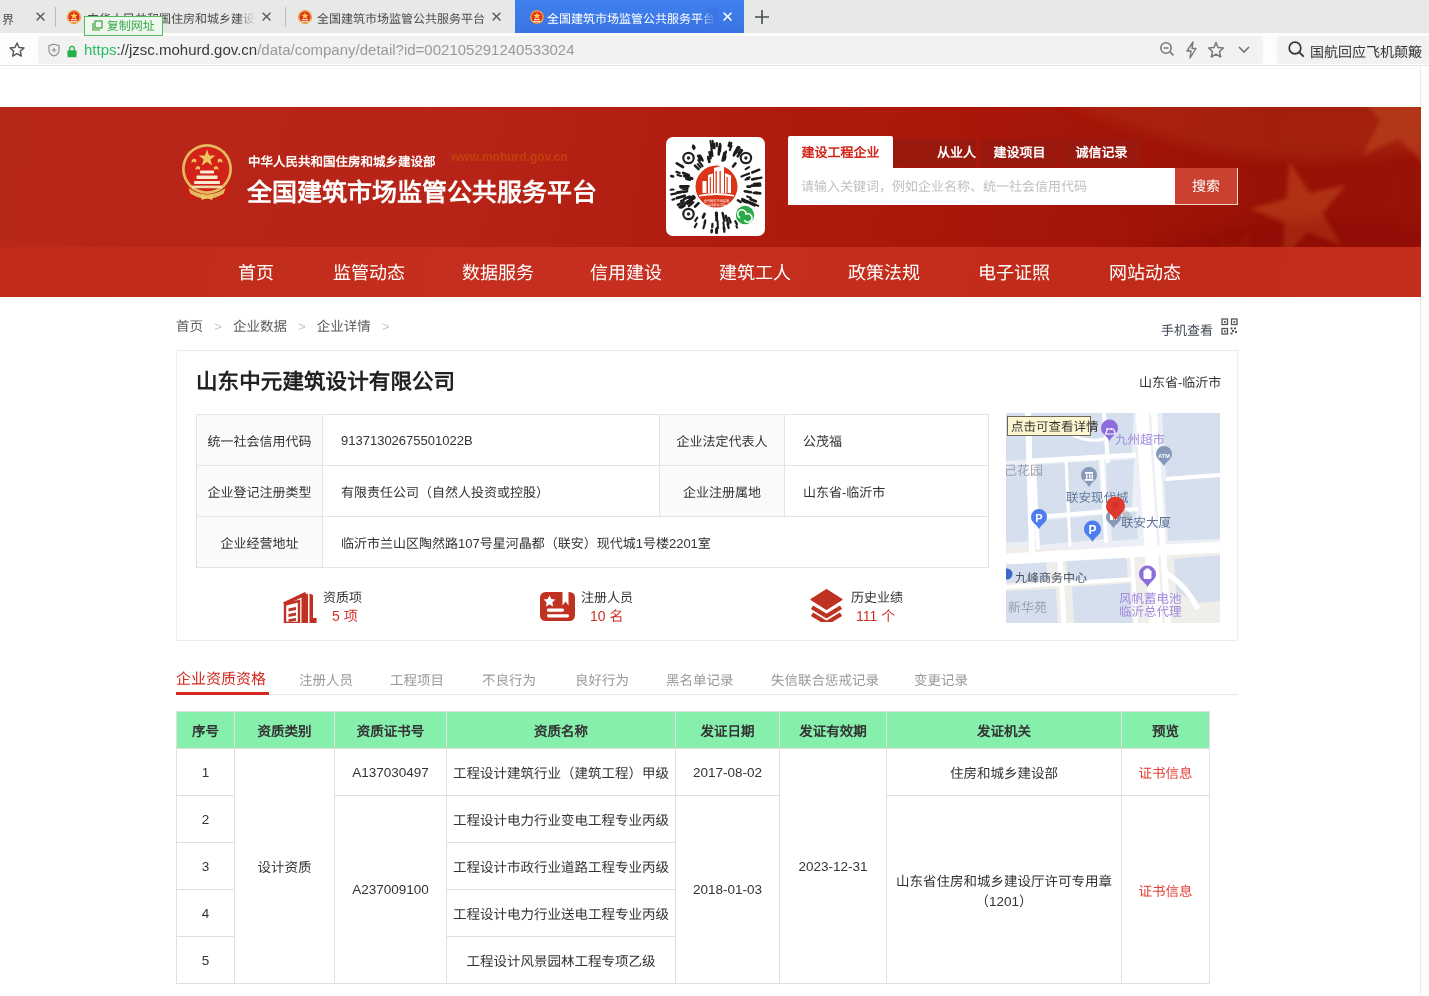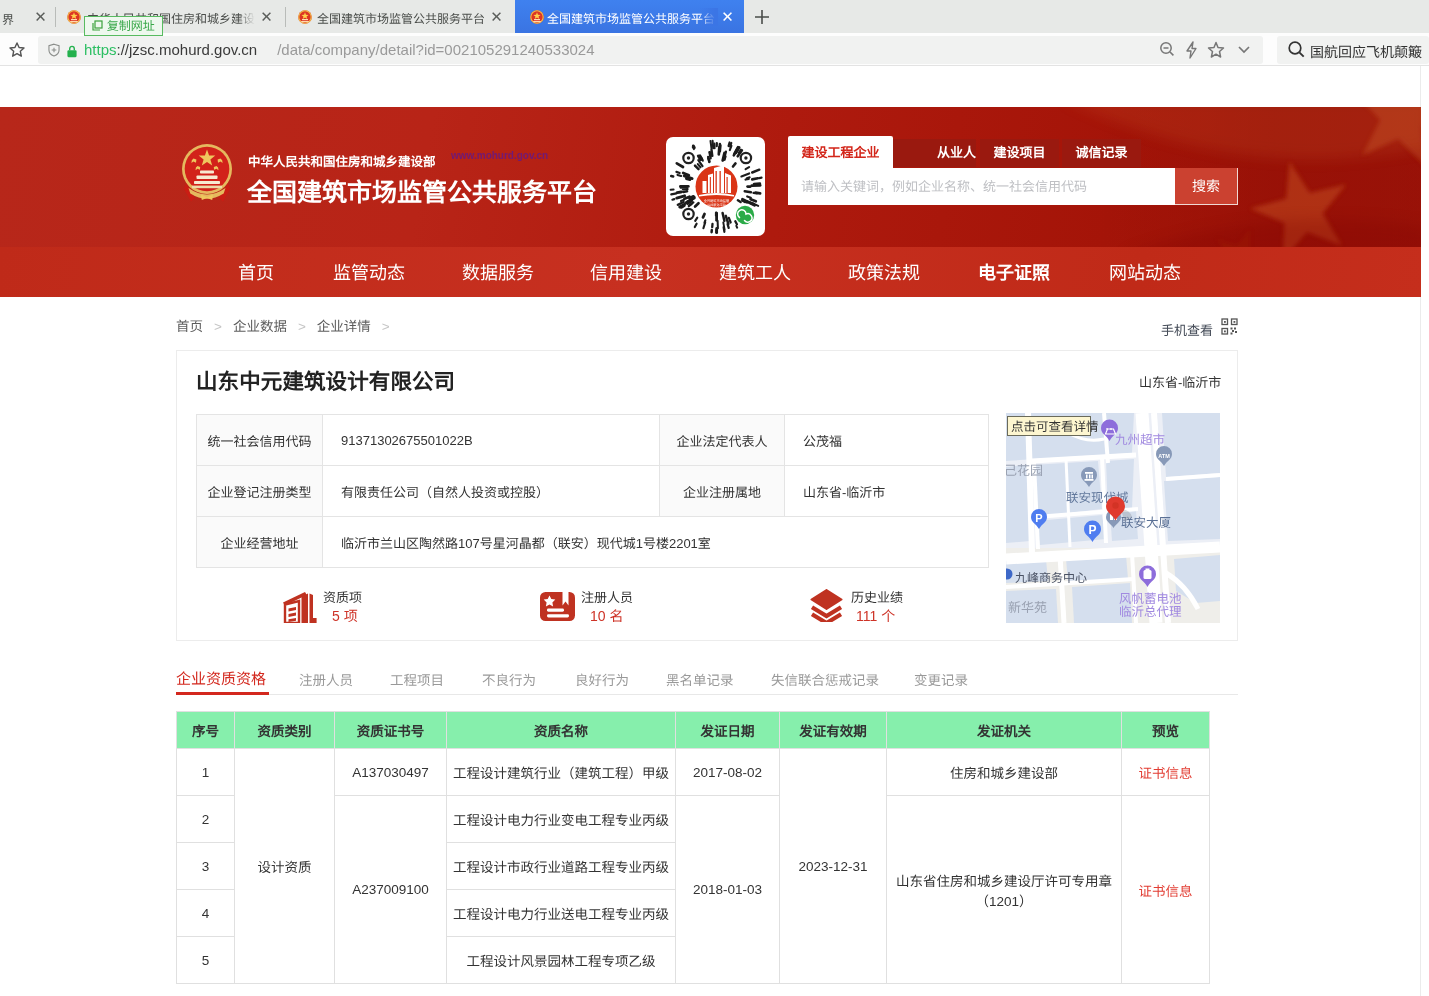--- a/index.html
+++ b/index.html
@@ -21,21 +21,21 @@
 #sbox { left:1277px; top:36px; width:152px; height:28px; background:#f1f2f1; border-radius:3px; }
 .urltxt { top:41px; font-size:15px; white-space:nowrap; }
 
 
 #banner { left:0; top:107px; width:1421px; height:140px;
   background:linear-gradient(100deg,#b7271a 0%,#b82417 30%,#ae1a0e 55%,#a41408 78%,#ad1a0c 100%); overflow:hidden; }
 #navband { left:0; top:247px; width:1421px; height:50px;
   background:linear-gradient(100deg,#bf2a19 0%,#c73020 45%,#c02a18 80%,#c52e1c 100%); overflow:hidden; }
 .navitem { top:258px; color:#fff; font-size:18px; white-space:nowrap; }
 #bannertext1 { left:248px; top:151px; color:#fff; font-size:12.5px; font-weight:bold; letter-spacing:0px; }
-#bannerurl { left:451px; top:150px; color:#701a75; font-size:10px; font-weight:bold; }
+#bannerurl { left:451px; top:150px; color:#c2410c; font-size:12px; font-weight:bold; }
 #bannertext2 { left:247px; top:172px; color:#fff; font-size:25px; font-weight:bold; letter-spacing:0px; }
 #qrbox { left:666px; top:137px; width:99px; height:99px; background:#fff; border-radius:7px; }
 
 
 .stab { top:139px; height:28px; font-size:13px; font-weight:bold; text-align:center; line-height:28px; color:#fff; background:#9a190f; }
 #stab1 { left:788px; top:136px; height:32px; line-height:34px; width:105px; background:#fff; color:#d3261a; border-radius:2px 2px 0 0; }
 #stab1 u { text-decoration:none; }
 #sinput { left:788px; top:168px; width:387px; height:37px; background:#fff; color:#bfc0c4; font-size:13px; line-height:37px; padding-left:13px; }
 #sbtn { left:1175px; top:168px; width:63px; height:37px; background:#cb4130; color:#fff; font-size:14px; text-align:center; line-height:37px; border-right:1px solid #f0d9d4; border-bottom:1px solid #f0d9d4; }
 
@@ -118,21 +118,21 @@
       </svg></div>
   <div class="abs" id="urlbar"></div>
   <div class="abs" id="shield" style="left:47px; top:43px;"><svg width="14" height="14" viewBox="0 0 18 18">
         <path d="M9 1.5 L15.5 3.5 V9 C15.5 13 12.5 15.5 9 16.8 C5.5 15.5 2.5 13 2.5 9 V3.5 Z" fill="none" stroke="#8a8d8a" stroke-width="1.4"></path>
         <path d="M9 6 V12 M6 9 H12" stroke="#8a8d8a" stroke-width="1.4"></path>
       </svg></div>
   <div class="abs" id="lock" style="left:66px; top:44px;"><svg width="12" height="13" viewBox="0 0 15 17">
         <rect x="1.5" y="7" width="12" height="9" rx="1.5" fill="#23b14d"></rect>
         <path d="M4.5 7 V4.8 a3 3 0 0 1 6 0 V7" fill="none" stroke="#23b14d" stroke-width="1.8"></path>
       </svg></div>
-  <div class="abs urltxt" style="left:84px;"><span style="color:#2cbf63;">https</span><span style="color:#3a3a3a;">://jzsc.mohurd.gov.cn</span><span style="color:#9a9a9a;margin-left:20px;">/data/company/detail?id=002105291240533024</span></div>
+  <div class="abs urltxt" style="left:84px;"><span style="color:#2cbf63;">https</span><span style="color:#3a3a3a;">://jzsc.mohurd.gov.cn</span><span style="color:#9a9a9a;">/data/company/detail?id=002105291240533024</span></div>
   <div class="abs" id="icons-right" style="left:1159px; top:40px;"><svg width="100" height="20" viewBox="0 0 100 20">
     <circle cx="7" cy="8" r="5.2" fill="none" stroke="#777" stroke-width="1.5"></circle>
         <path d="M4.5 8 h5" stroke="#777" stroke-width="1.5"></path>
         <path d="M11 12 l3.4 3.4" stroke="#777" stroke-width="1.6"></path>
     <path d="M34 2 L28 11 H32 L31 18 L37 8.5 H33 Z" fill="none" stroke="#777" stroke-width="1.4" stroke-linejoin="round"></path>
     <path d="M57 2.5 L59 7.5 L64.5 8 L60.5 11.5 L61.6 17 L57 14.2 L52.4 17 L53.5 11.5 L49.5 8 L55 7.5 Z" fill="none" stroke="#777" stroke-width="1.5" stroke-linejoin="round"></path>
     <path d="M80 7 l5 5 l5 -5" fill="none" stroke="#777" stroke-width="1.7"></path>
   </svg></div>
   <div class="abs" id="sbox"></div>
   <div class="abs" id="sboxmag" style="left:1287px; top:40px;"><svg width="19" height="19" viewBox="0 0 19 19">
@@ -331,21 +331,21 @@
   <div class="abs" id="sinput">请输入关键词，例如企业名称、统一社会信用代码</div>
   <div class="abs" id="sbtn">搜索</div>
 
   <div class="abs" id="navband"></div>
   <div class="abs navitem" style="left:238px;">首页</div>
   <div class="abs navitem" style="left:333px;">监管动态</div>
   <div class="abs navitem" style="left:462px;">数据服务</div>
   <div class="abs navitem" style="left:590px;">信用建设</div>
   <div class="abs navitem" style="left:719px;">建筑工人</div>
   <div class="abs navitem" style="left:848px;">政策法规</div>
-  <div class="abs navitem" style="left:978px;font-weight:bold;">电子证照</div>
+  <div class="abs navitem" style="left:978px;">电子证照</div>
   <div class="abs navitem" style="left:1109px;">网站动态</div>
 
   <div class="abs crumb" style="left:176px;">首页<span style="color:#c5c5c5; padding:0 11px;">&gt;</span>企业数据<span style="color:#c5c5c5; padding:0 11px;">&gt;</span>企业详情<span style="color:#c5c5c5; padding-left:11px;">&gt;</span></div>
   <div class="abs" style="left:1161px; top:320px; font-size:13px; color:#454c58;">手机查看</div>
   <div class="abs" id="mqr" style="left:1221px; top:318px;"><svg width="17" height="17" viewBox="0 0 17 17">
       <g fill="none" stroke="#555" stroke-width="1.3">
         <rect x="1" y="1" width="5.5" height="5.5"></rect>
         <rect x="10.5" y="1" width="5.5" height="5.5"></rect>
         <rect x="1" y="10.5" width="5.5" height="5.5"></rect>
       </g>

